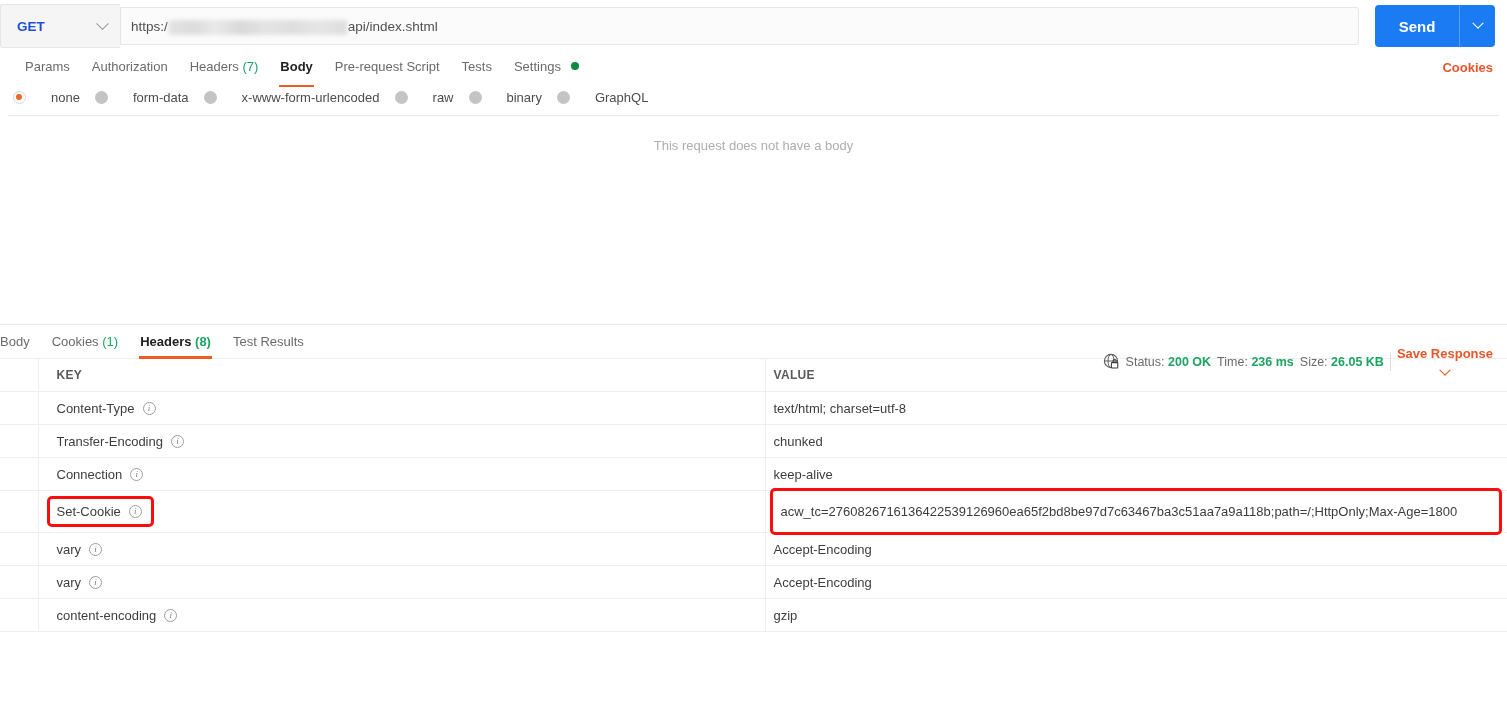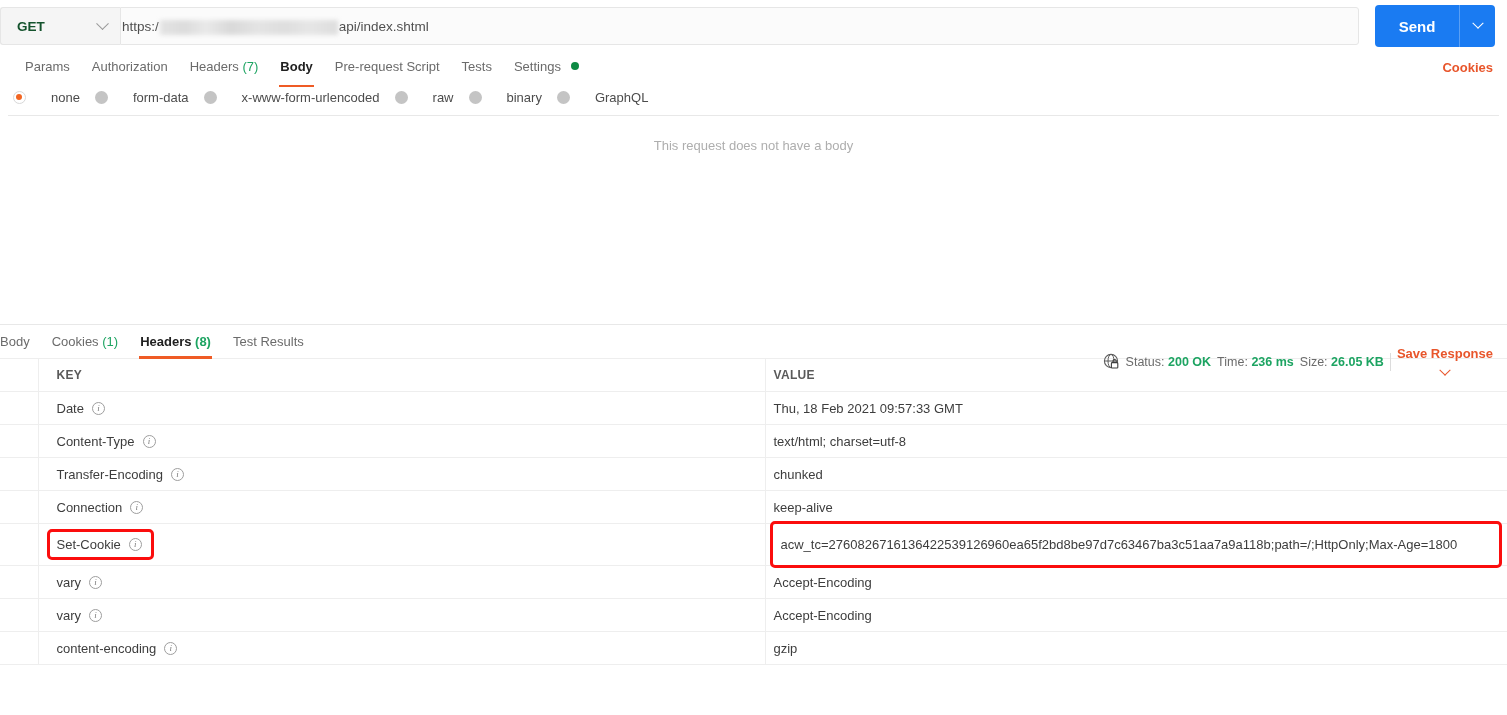--- a/index.html
+++ b/index.html
@@ -15,50 +15,50 @@
   
   .url-bar {
     display: flex;
     align-items: center;
     height: 52px;
     padding: 0 12px 0 0;
     background: #ffffff;
   }
   .method-select {
     width: 120px;
-    height: 38px;
+    height: 44px;
     background: #f5f5f5;
     border: 1px solid #e6e6e6;
     border-right: none;
     border-radius: 3px 0 0 3px;
     display: flex;
     align-items: center;
     justify-content: space-between;
     padding: 0 13px 0 16px;
     font-size: 13.5px;
     font-weight: 600;
-    color: #14532d;
+    color: #1d4ed8;
     cursor: pointer;
   }
   .chev {
     display: inline-block;
     width: 9px; height: 9px;
     border-right: 1.6px solid #9a9a9a;
     border-bottom: 1.6px solid #9a9a9a;
     transform: rotate(45deg) translate(-2px,-2px);
   }
   .url-input {
     flex: 1;
     height: 38px;
     background: #fbfbfb;
     border: 1px solid #e6e6e6;
     border-radius: 0 3px 3px 0;
     display: flex;
     align-items: center;
-    padding: 0 1px;
+    padding: 0 10px;
     font-size: 13.5px;
     color: #4f4f4f;
     overflow: hidden;
     white-space: nowrap;
   }
   .redacted {
     display: inline-block;
     width: 178px;
     height: 15px;
     margin: 0 1px -2px 1px;
@@ -444,30 +444,20 @@
       <th class="col-gutter"></th>
       <th class="col-key">KEY</th>
       <th class="col-val">VALUE</th>
     </tr>
   </thead>
   <tbody>
     <tr>
       <td class="col-gutter"></td>
       <td class="col-key">
         <span class="cellwrap">
-          <span>Date</span>
-          <span class="info-icon">i</span>
-        </span>
-      </td>
-      <td class="col-val">Thu, 18 Feb 2021 09:57:33 GMT</td>
-    </tr>
-    <tr>
-      <td class="col-gutter"></td>
-      <td class="col-key">
-        <span class="cellwrap">
           <span>Content-Type</span>
           <span class="info-icon">i</span>
         </span>
       </td>
       <td class="col-val">text/html; charset=utf-8</td>
     </tr>
     <tr>
       <td class="col-gutter"></td>
       <td class="col-key">
         <span class="cellwrap">

